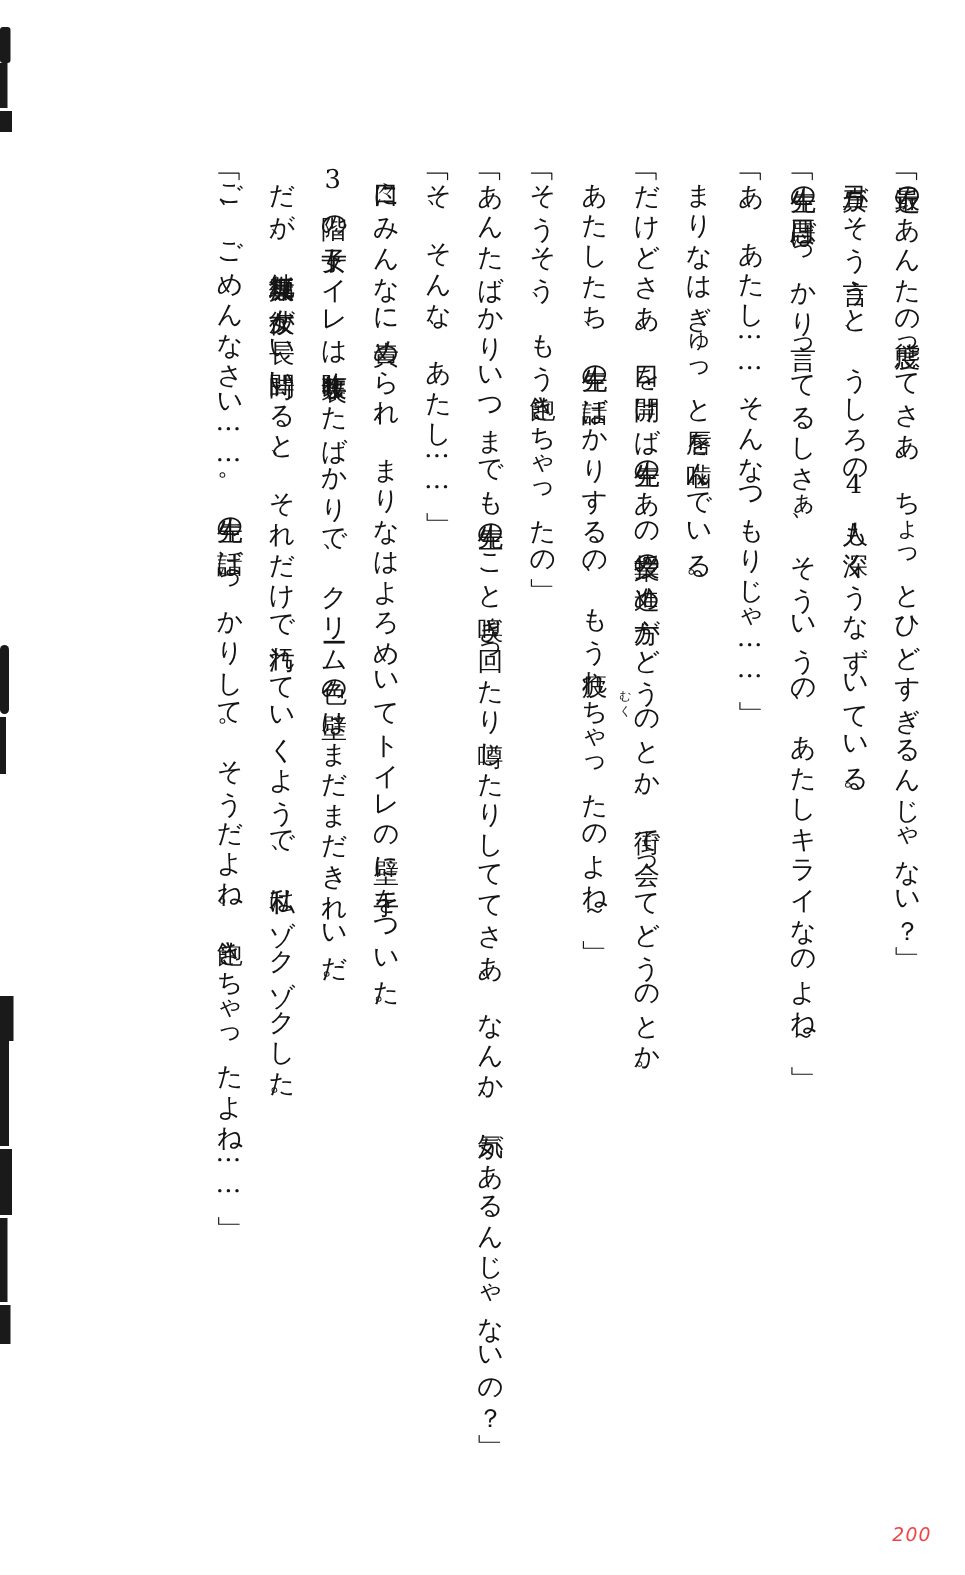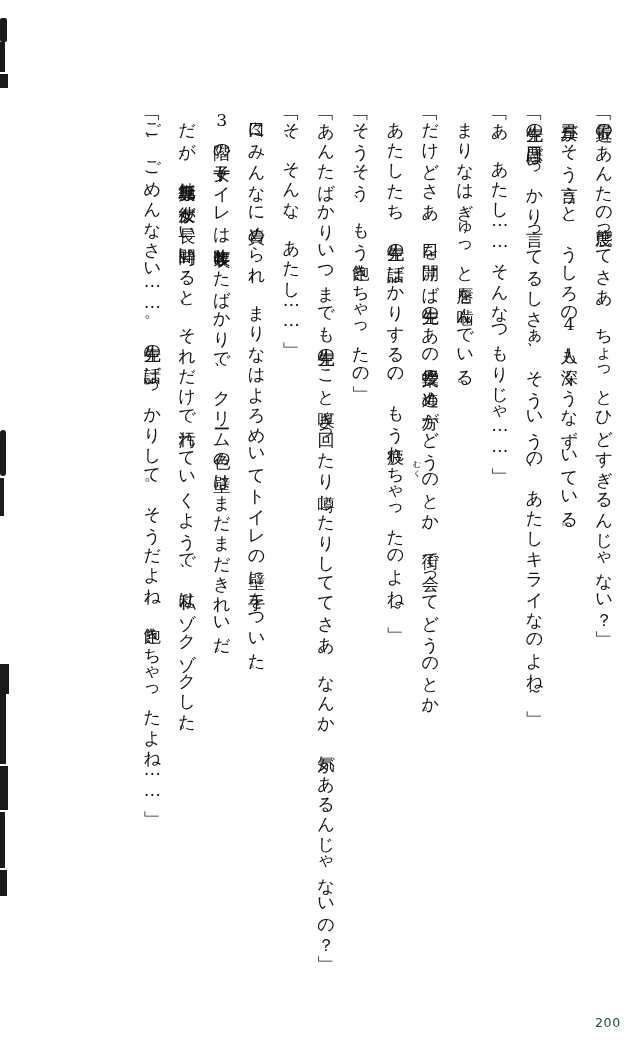--- a/index.html
+++ b/index.html
@@ -72,21 +72,22 @@
     color: #222;
   }
 
   .page-number {
     position: absolute;
     right: 22px;
     bottom: 20px;
     font-size: 12.5px;
     letter-spacing: 0.06em;
     font-family: "DejaVu Sans", "Liberation Sans", sans-serif;
-    color: #14532d;
+    color: #ef4444;
+    font-style: italic;
   }
 </style>
 </head>
 <body>
 
 <div class="page">
 
   <div class="edge-marks">
     <div class="edge-mark em1"></div>
     <div class="edge-mark em2"></div>

